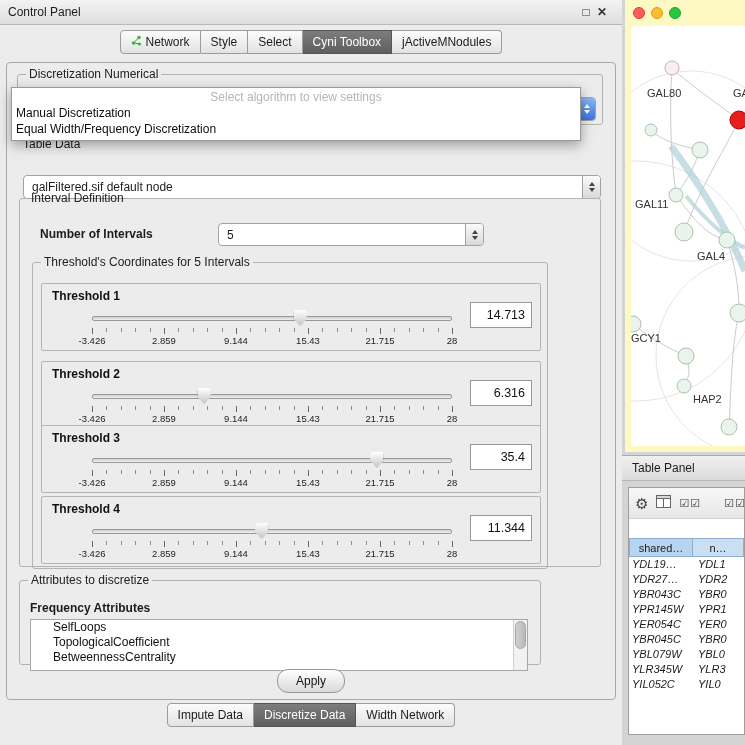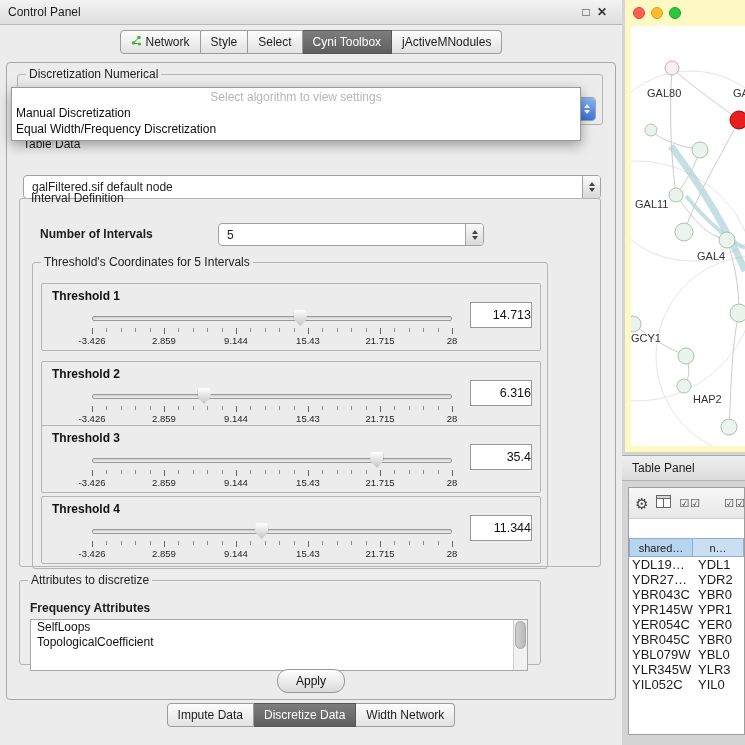--- a/index.html
+++ b/index.html
@@ -52,24 +52,24 @@
   .track{position:absolute;left:0;right:0;top:6px;height:3px;background:linear-gradient(#cfcfcf,#f0f0f0);border:1px solid #999;border-radius:2px;}
   .thumb{position:absolute;top:0;width:13px;height:16px;margin-left:-6px;
          background:linear-gradient(#ffffff,#c4c4c4);
          clip-path:polygon(12% 0,88% 0,100% 14%,100% 58%,50% 100%,0 58%,0 14%);
          filter:drop-shadow(0 0 1px rgba(0,0,0,.65));}
   .ruler{position:absolute;left:50px;top:44px;width:360px;height:6px;}
   .tick{position:absolute;top:0;width:1px;height:4px;background:#8d8d8d;}
   .tick.major{height:6px;background:#666;}
   .scale{position:absolute;left:50px;top:51px;width:360px;height:11px;}
   .scale-label{position:absolute;transform:translateX(-50%);font-size:9.5px;color:#222;white-space:nowrap;}
-  .value-box{position:absolute;right:8px;top:18px;width:62px;height:26px;background:#fff;border:1px solid #989898;font-size:12.5px;color:#111;display:flex;align-items:center;justify-content:flex-end;box-sizing:border-box;margin-left:16px;}
+  .value-box{position:absolute;right:8px;top:18px;width:62px;height:26px;background:#fff;border:1px solid #989898;font-size:12.5px;color:#111;display:flex;align-items:center;justify-content:flex-end;padding-right:6px;box-sizing:border-box;margin-left:16px;}
 
   .listbox{position:absolute;left:10px;top:32px;width:496px;height:50px;background:#fff;border:1px solid #a8a8a8;overflow:hidden;}
-  .list-item{font-size:12px;line-height:15px;padding-left:6px;color:#111;white-space:nowrap;}
+  .list-item{font-size:12px;line-height:15px;padding-left:6px;color:#111;white-space:nowrap;margin-left:16px;}
   .vscroll{position:absolute;right:0;top:0;bottom:0;width:13px;background:#f1f1f1;border-left:1px solid #cfcfcf;}
   .vthumb{position:absolute;left:1px;right:1px;top:1px;height:26px;background:linear-gradient(90deg,#d0d0d0,#b9b9b9);border:1px solid #a5a5a5;border-radius:6px;}
 
   .apply-btn{position:absolute;left:50%;transform:translateX(-50%);top:606px;width:66px;height:22px;border-radius:11px;
              background:linear-gradient(#ffffff,#d9d9d9);border:1px solid #979797;font-size:12px;color:#111;
              font-family:"Liberation Sans",sans-serif;display:flex;align-items:center;justify-content:center;}
 
   .bottom-tabbar{position:absolute;left:0;top:703px;width:622px;display:flex;justify-content:center;}
 
   
@@ -89,21 +89,21 @@
   .table-window{position:absolute;left:628px;top:487px;width:117px;height:248px;background:#fff;border:1px solid #9d9d9d;box-sizing:border-box;}
   .tp-toolbar{height:30px;background:linear-gradient(#f7f7f7,#e7e7e7);border-bottom:1px solid #cfcfcf;display:flex;align-items:center;gap:8px;padding:0 6px;overflow:hidden;}
   .gear{font-size:15px;color:#444;line-height:1;}
   .checks{font-size:11px;color:#333;letter-spacing:1px;white-space:nowrap;}
   .checks.cut{margin-left:auto;margin-right:-8px;}
   .grid-header{position:absolute;left:0;top:50px;width:100%;height:19px;display:flex;box-sizing:border-box;}
   .hcell{font-size:11px;display:flex;align-items:center;justify-content:center;color:#1a1a1a;border:1px solid #8fafd0;border-left:none;box-sizing:border-box;white-space:nowrap;overflow:hidden;}
   .hcell.c1{width:64px;border-left:1px solid #8fafd0;background:#b7d4f1;}
   .hcell.c2{flex:1;background:#cbdff2;}
   .grid-rows{position:absolute;left:0;top:69px;right:0;bottom:0;overflow:hidden;}
-  .trow{display:flex;height:15px;line-height:15px;font-size:13px;color:#1c1c1c;}
+  .trow{display:flex;height:15px;line-height:15px;font-size:11px;color:#1c1c1c;font-style:italic;}
   .tcell1{width:64px;padding-left:3px;white-space:nowrap;overflow:hidden;box-sizing:border-box;}
   .tcell2{flex:1;padding-left:5px;white-space:nowrap;overflow:hidden;}
 </style>
 </head>
 <body>
 
 <div class="left-panel">
 
   <div class="titlebar">
     <span>Control Panel</span>
@@ -365,20 +365,21 @@
       </fieldset>
     </fieldset>
 
     <fieldset class="group" style="left:12px;top:510px;width:520px;height:90px;">
       <legend class="lg-blue">Attributes to discretize</legend>
       <div class="plain-label bold-label" style="left:10px;top:14px;">Frequency Attributes</div>
       <div class="listbox">
         <div>
             <div class="list-item">SelfLoops</div>
             <div class="list-item">TopologicalCoefficient</div>
+            <div class="list-item">BetweennessCentrality</div>
           </div>
         <div class="vscroll">
             <div class="vthumb"></div>
           </div>
       </div>
     </fieldset>
 
     <div class="apply-btn">Apply</div>
   </div>
 

